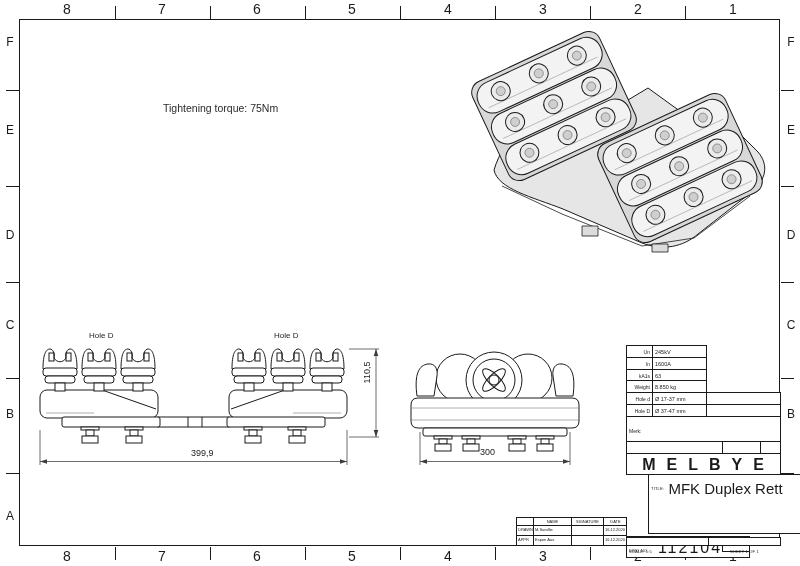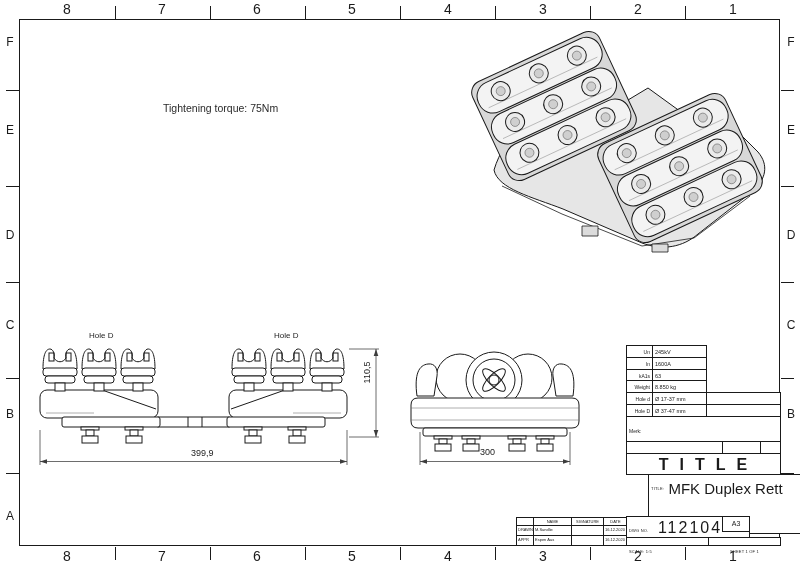--- a/index.html
+++ b/index.html
@@ -312,29 +312,29 @@
   </div>
   <div class="tb" style="left:626px;top:416px;width:155px;height:26px;padding:2px 0 0 2px">
     <span style="font-size:5px">Merk:</span>
   </div>
   <div class="tb" style="left:626px;top:441px;width:155px;height:13px;display:flex">
     <div class="cellR" style="width:96px;text-align:center;padding-top:3px"><span class="tinylab">DO NOT SCALE DRAWING</span></div>
     <div class="cellR" style="width:38px;text-align:center;padding-top:3px"><span class="tinylab">REVISION</span></div>
     <div style="flex:1;text-align:center;padding-top:3px"><span class="tinylab">1</span></div>
   </div>
   <div class="tb" style="left:626px;top:453px;width:155px;height:22px;text-align:center">
-    <span style="font-size:16px;font-weight:600;letter-spacing:11px;padding-left:10px;line-height:21px">TITLE</span>
+    <span style="font-size:16px;font-weight:600;letter-spacing:11px;padding-left:10px;line-height:21px">MELBYE</span>
   </div>
   <div class="tb" style="left:648px;top:474px;width:155px;height:60px">
     <div style="position:absolute;left:2px;top:1px"><span class="tinylab">TITLE:</span></div>
     <div style="text-align:center;font-size:15px;font-weight:500;line-height:17px;padding-top:5px">
       <div>MFK Duplex Rett</div>
     </div>
   </div>
-  <div class="tb" style="left:626px;top:516px;width:124px;height:22px">
+  <div class="tb" style="left:626px;top:536px;width:124px;height:22px">
     <div style="position:absolute;left:2px;top:1px"><span class="tinylab">DWG NO.</span></div>
     <div style="position:absolute;left:0;top:2px;width:126px;text-align:center;font-size:16px;letter-spacing:2px">112104</div>
     <div style="position:absolute;right:0;top:0;width:27px;height:15px;border-left:.8px solid #1a1a1a;border-bottom:.8px solid #1a1a1a;box-sizing:border-box;text-align:center;font-size:7px;padding-top:3px">A3</div>
   </div>
   <div class="tb" style="left:626px;top:537px;width:155px;height:9px;display:flex">
     <div class="cellR" style="width:82px;padding:1px 0 0 2px"><span class="tinylab">SCALE: 1:5</span></div>
     <div style="flex:1;text-align:center;padding-top:1px"><span class="tinylab">SHEET 1 OF 1</span></div>
   </div>
 
   <div class="tb" style="left:516px;top:517px;width:111px;height:29px;display:grid;grid-template-columns:17px 38px 32px 23px;grid-template-rows:8px 10px 10px">

